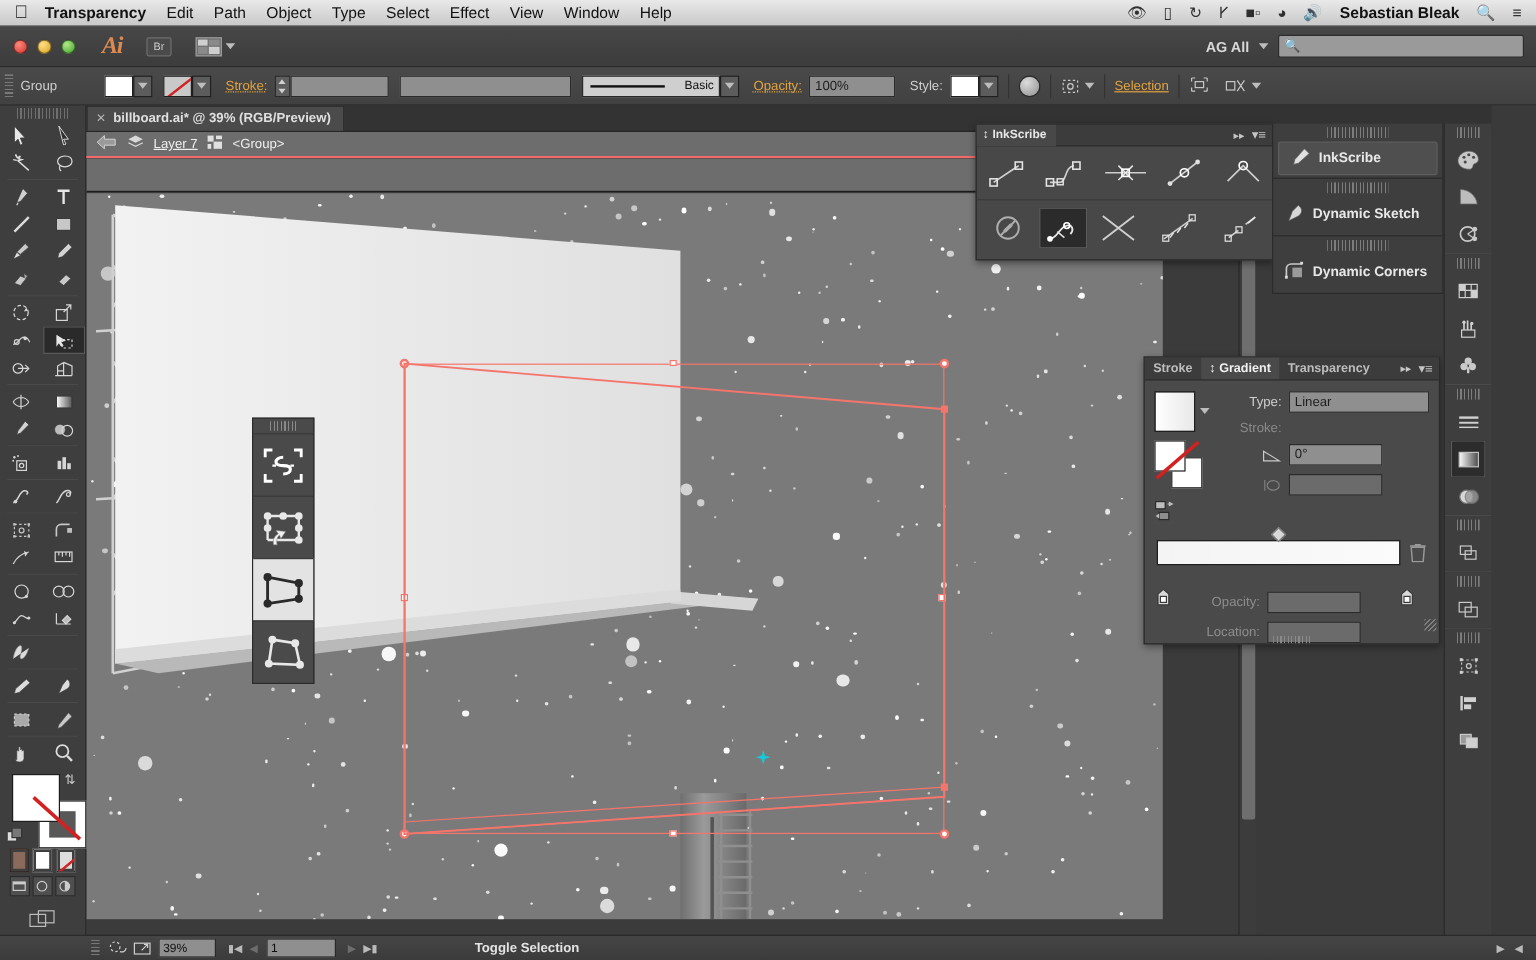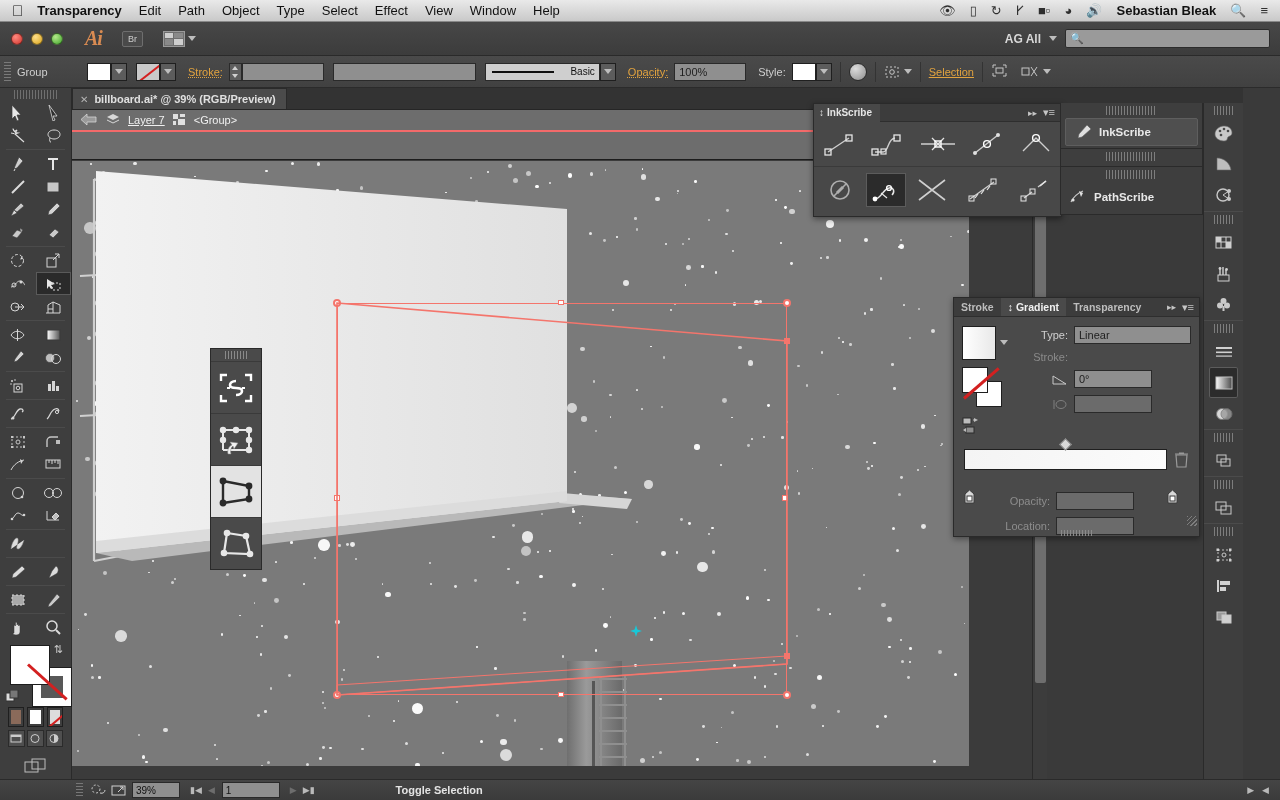--- a/index.html
+++ b/index.html
@@ -1482,30 +1482,37 @@
     <div class="dgrip"></div>
     <div class="ditem act">
       <span><svg width="17" height="15" viewBox="0 0 17 15">
             <path d="M12 1l4 4-9 8-4 1 1-4z" fill="#e0e0e0" stroke="#5a5a5a" stroke-width=".6"></path>
           </svg></span>
       <span>InkScribe</span>
     </div>
   </div>
   <div class="dgroup">
     <div class="dgrip"></div>
+    <div class="ditem">
+      <span><svg width="17" height="15" viewBox="0 0 17 15">
+            <path d="M12 1c4 3 3 7 0 9l-8 4 3-8z" fill="#d8d8d8" stroke="#5a5a5a" stroke-width=".6"></path>
+          </svg></span>
+      <span>Dynamic Sketch</span>
+    </div>
   </div>
   <div class="dgroup">
     <div class="dgrip"></div>
     <div class="ditem">
       <span><svg width="17" height="15" viewBox="0 0 17 15">
-            <path d="M1 13c3-6 7-9 12-11" fill="none" stroke="#c9c9c9" stroke-width="1.2"></path>
-            <path d="M9 2l4 2-2 4z" fill="#e0e0e0"></path>
-            <circle cx="3" cy="11" r="1.6" fill="#e0e0e0"></circle>
+            <path d="M2 13V6a4 4 0 014-4h9" fill="none" stroke="#c9c9c9" stroke-width="1.4"></path>
+            <rect x="7" y="5" width="8" height="8" fill="#9a9a9a"></rect>
+            <rect x="13.5" y="0" width="2.4" height="2.4" fill="#d8d8d8"></rect>
+            <rect x="0.8" y="11.8" width="2.4" height="2.4" fill="#d8d8d8"></rect>
           </svg></span>
-      <span>PathScribe</span>
+      <span>Dynamic Corners</span>
     </div>
   </div>
 </div>
 
 <div id="rightedge"></div>
 <div id="icondock">
   <div class="igrip"></div>
   <div class="ii">
       <svg width="20" height="17" viewb="" ox="0 0 20 17">
         <path d="M10 1c5 0 8 3 8 7 0 3-3 3-4 4s0 4-4 4c-5 0-9-3-9-7s4-8 9-8z" fill="#c9c9c9" stroke="#6a6a6a" stroke-width=".6"></path>

